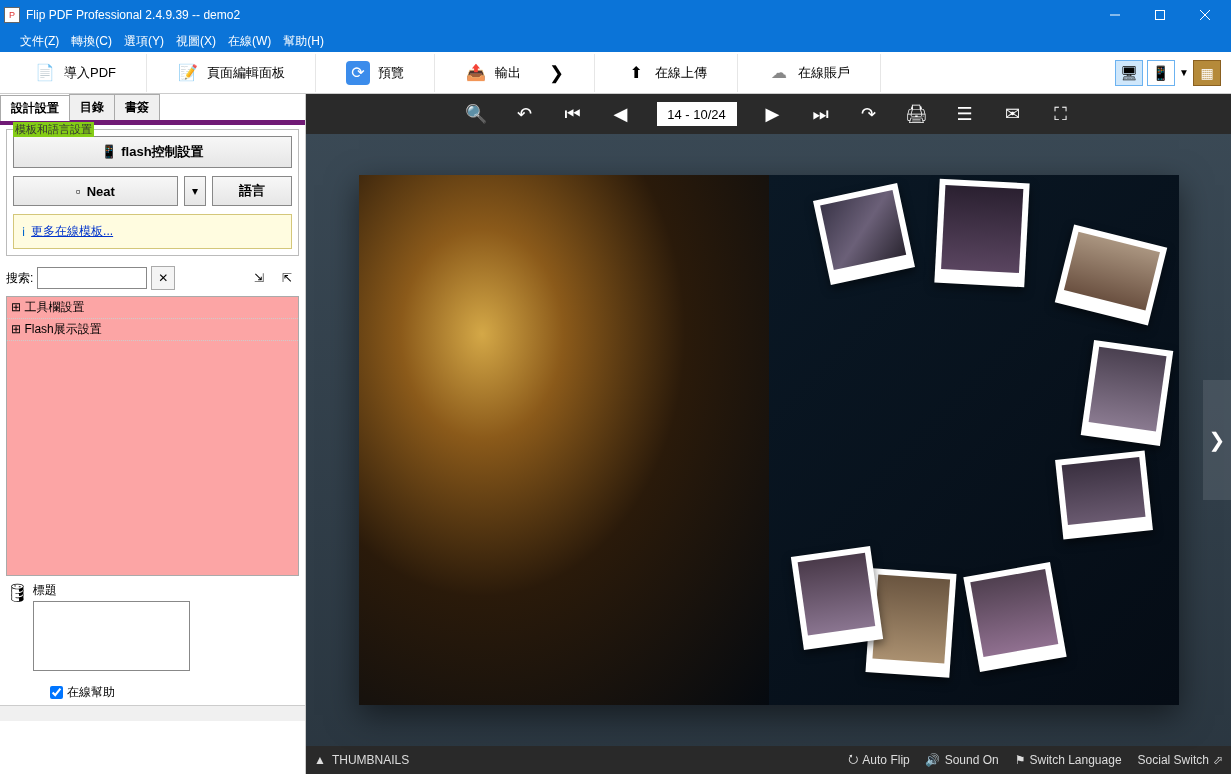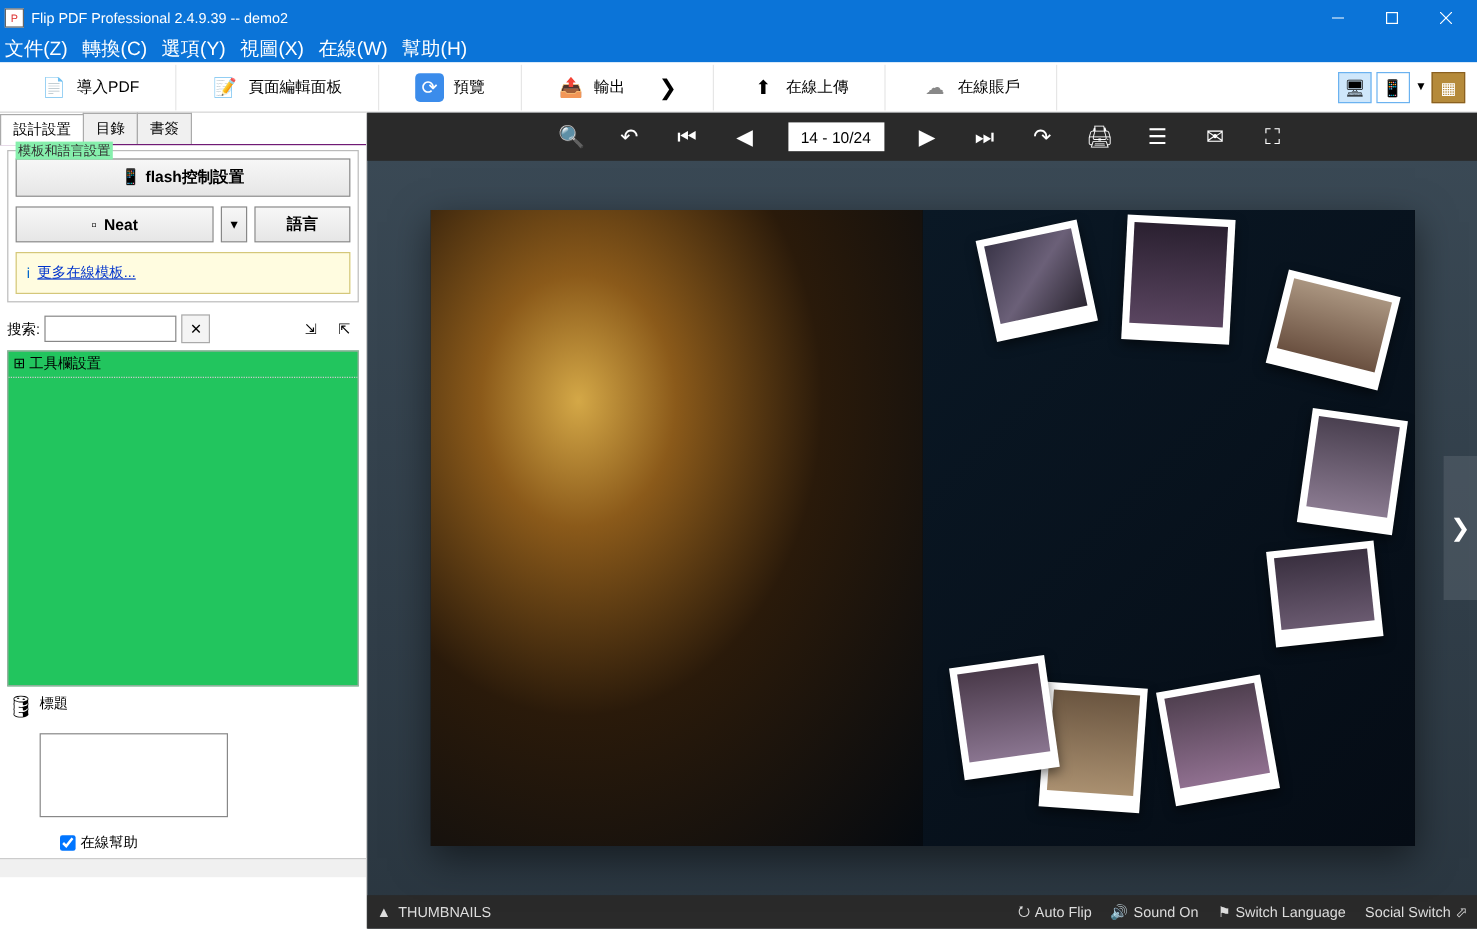--- a/index.html
+++ b/index.html
@@ -2,45 +2,45 @@
 <html><head>
 <meta charset="utf-8">
 <style>
 * { box-sizing: border-box; margin: 0; padding: 0; font-family: "Microsoft YaHei", "Segoe UI", Tahoma, sans-serif; }
 body { width: 1231px; height: 774px; overflow: hidden; background: #fff; }
 .titlebar { height: 30px; background: #0b74d8; color: #fff; display: flex; align-items: center; padding: 0 4px; font-size: 12px; }
 .titlebar .icon { width: 16px; height: 16px; background: #fff; border: 1px solid #666; margin-right: 6px; display: inline-flex; align-items: center; justify-content: center; font-size: 9px; color: #d33; }
 .titlebar .title { flex: 1; }
 .winbtns { display: flex; gap: 0; }
 .winbtn { width: 45px; height: 30px; display: flex; align-items: center; justify-content: center; color: #fff; cursor: default; }
-.menubar { height: 22px; background: #0b74d8; color: #fff; display: flex; align-items: flex-end; padding: 0 4px; font-size: 16px; gap: 12px; }
+.menubar { height: 22px; background: #0b74d8; color: #fff; display: flex; align-items: center; padding: 0 20px; font-size: 12px; gap: 12px; }
 .menubar span { cursor: default; }
 .toolbar { height: 42px; border-bottom: 1px solid #ccc; display: flex; align-items: center; background: #fff; padding: 0 4px; }
 .toolbtn { flex: 0 0 auto; height: 38px; display: flex; align-items: center; gap: 8px; padding: 0 30px; border-right: 1px solid #e6e6e6; font-size: 13px; cursor: default; }
 .toolbtn .ticon { width: 22px; height: 22px; display: flex; align-items: center; justify-content: center; font-size: 16px; }
 .toolbar .spacer { flex: 1; }
 .viewmodes { display: flex; gap: 4px; padding: 0 6px; align-items: center; }
 .vm { width: 28px; height: 26px; border: 1px solid #6bb2f0; display: flex; align-items: center; justify-content: center; font-size: 14px; cursor: default; }
 .vm.active { background: #cfe7fb; }
 .content { display: flex; height: calc(774px - 30px - 22px - 42px); }
 .sidebar { width: 306px; background: #fff; border-right: 1px solid #ccc; display: flex; flex-direction: column; font-size: 12px; }
-.tabs { display: flex; border-bottom: 1px solid #701a75; }
+.tabs { display: flex; border-bottom: 5px solid #701a75; font-weight: bold; }
 .tab { padding: 4px 10px; border: 1px solid #aaa; border-bottom: none; margin-right: -1px; background: #f0f0f0; cursor: default; font-size:12px;}
 .tab.active { background: #fff; position: relative; top: 1px; }
 .panelbox { border: 1px solid #bbb; margin: 4px 6px; padding: 6px; position: relative; }
-.panelbox .legend { position: absolute; top: -8px; left: 6px; background: #86efac; padding: 0 2px; font-size: 11px; color: #333; }
+.panelbox .legend { position: absolute; top: -8px; left: 6px; background: #84cc16; padding: 0 2px; font-size: 11px; color: #333; }
 .bigbtn { display: block; width: 100%; border: 1px solid #888; background: linear-gradient(#f7f7f7,#e6e6e6); padding: 6px; font-size: 13px; font-weight: bold; cursor: default; text-align:center;}
 .row { display: flex; gap: 6px; margin-top: 8px; align-items: stretch; }
 .neatbtn { flex: 1; border: 1px solid #888; background: linear-gradient(#f7f7f7,#e6e6e6); padding: 5px 8px; font-size: 13px; font-weight: bold; display: flex; align-items: center; gap: 6px; justify-content:center; cursor:default;}
 .dd { width: 22px; border: 1px solid #888; background: linear-gradient(#f7f7f7,#e6e6e6); display:flex; align-items:center; justify-content:center; cursor:default;}
 .link { color: #0033cc; text-decoration: underline; cursor: pointer; font-size: 12px; padding:4px 0;}
 .searchrow { display: flex; align-items: center; gap: 4px; margin: 6px; }
 .searchrow input { width: 110px; height: 22px; border: 1px solid #888; padding: 0 4px; font-size:12px;}
 .iconbtn { width: 24px; height: 24px; border: 1px solid #aaa; background: #f4f4f4; display: flex; align-items: center; justify-content: center; cursor: default; font-size:12px;}
-.proplist { border: 1px solid #aaa; margin: 0 6px; flex: 0 0 280px; background: #22c55e; font-size: 12px; overflow:hidden;}
+.proplist { border: 1px solid #aaa; margin: 0 6px; flex: 0 0 280px; background: #fca5a5; font-size: 12px; overflow:hidden;}
 .proplist .pl-row { border-bottom: 1px dotted #ccc; padding: 2px 4px; }
 .bottomp { margin: 6px; display:flex; gap:4px; align-items:flex-start;}
 .bottomp textarea { flex:1; height: 70px; border: 1px solid #888; resize: none; font-size:12px;}
 .helpcheck { margin: 4px 10px 4px 50px; font-size: 12px; display:flex; align-items:center; gap:4px;}
 .statusb { height:16px; border-top:1px solid #ccc; background:#f0f0f0;}
 .preview { flex: 1; background: linear-gradient(#3b4a56,#2a3640); display: flex; flex-direction: column; position:relative;}
 .ptoolbar { height: 40px; background: #2a2a2a; display: flex; align-items: center; justify-content: center; gap: 24px; color: #fff; }
 .ptoolbar .pi { width: 24px; height: 24px; display: flex; align-items: center; justify-content: center; font-size: 18px; cursor: default; }
 .pginput { width: 80px; height: 24px; background: #fff; color: #000; text-align: center; font-size: 13px; display:flex;align-items:center;justify-content:center;}
 .bookarea { flex: 1; display: flex; align-items: center; justify-content: center; position:relative; padding:20px 40px;}
@@ -151,25 +151,26 @@
     <div class="searchrow">
       <span>搜索:</span>
       <input type="text" value="" style="">
       <div class="iconbtn">✕</div>
       <div style="flex:1"></div>
       <div class="iconbtn" style="border:none;background:none">⇲</div>
       <div class="iconbtn" style="border:none;background:none">⇱</div>
     </div>
     <div class="proplist">
       <div class="pl-row">⊞ 工具欄設置</div>
+      <div class="pl-row">⊞ Flash展示設置</div>
     </div>
     <div class="bottomp">
       <span style="font-size:18px">🛢</span>
       <div style="flex:1">
-        <div style="font-size:12px;margin-bottom:16px">標題</div>
+        <div style="font-size:12px;margin-bottom:2px">標題</div>
         <textarea style=""></textarea>
       </div>
     </div>
     <label class="helpcheck">
         <input type="checkbox" checked="" style="">
         <span>在線幫助</span>
       </label>
     <div class="statusb"></div>
   </div>
 

